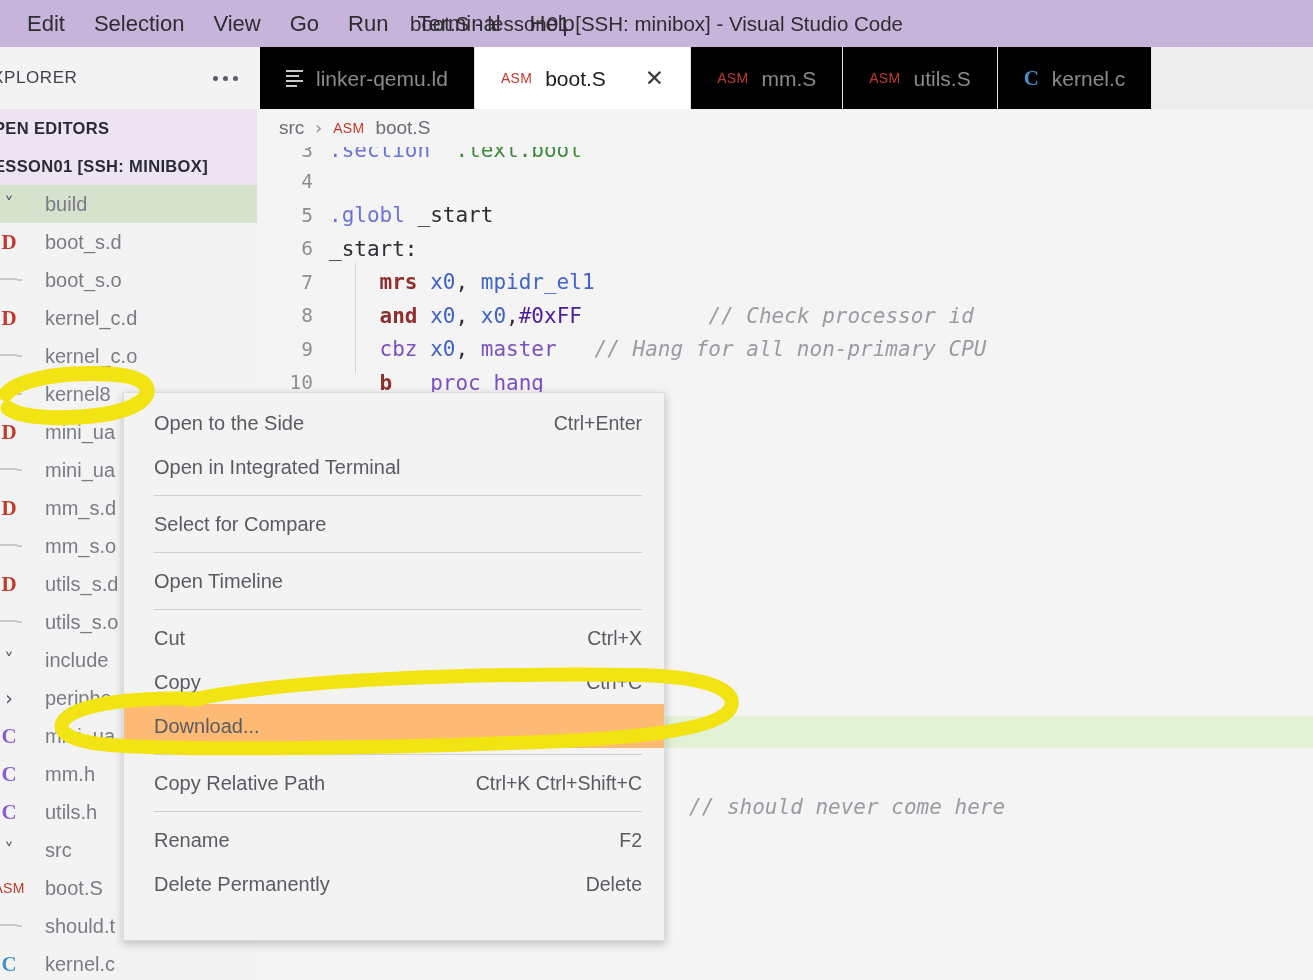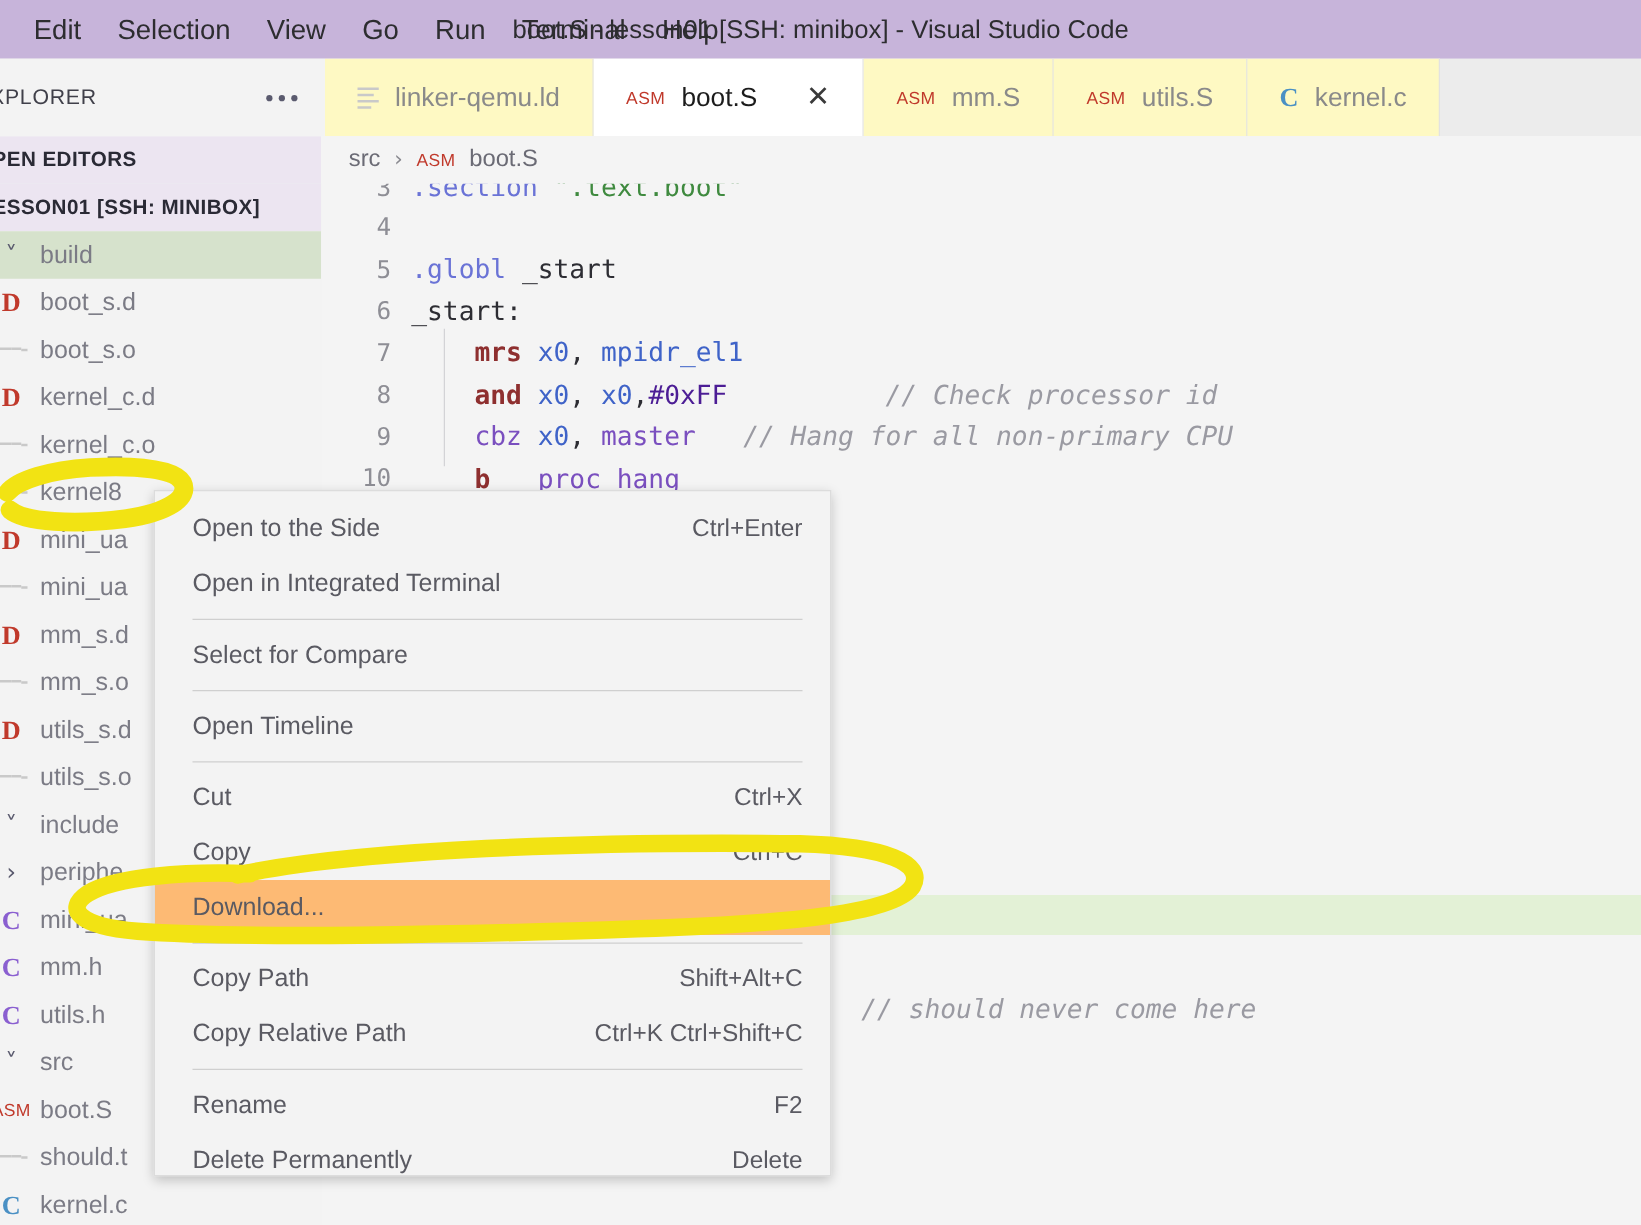--- a/index.html
+++ b/index.html
@@ -42,21 +42,21 @@
   }
   .sidebar-header-title {
     font-size: 17px; color: #40404a; letter-spacing: .6px;
     margin-left: -8px; white-space: nowrap;
   }
   .dots { display: flex; gap: 5px; align-items: center; }
   .dots i { width: 5px; height: 5px; border-radius: 50%; background: #5a5a6e; display: block; }
 
   .tab {
     display: flex; align-items: center; gap: 13px;
-    padding: 0 26px; height: 62px; background: #fef9c3;
+    padding: 0 26px; height: 62px; background: #000000;
     border-right: 1px solid #e2e2e2;
     font-size: 21px; color: #8a8a8a; white-space: nowrap; cursor: pointer;
     position: relative;
   }
   .tab.active { background: #ffffff; color: #1c1c1c; }
   .tab .tab-label { line-height: 1; }
   .tab .close-x {
     margin-left: 26px; font-size: 23px; color: #3a3a3a; line-height: 1;
     font-family: "DejaVu Sans", sans-serif; font-weight: 300;
   }
@@ -87,21 +87,21 @@
     font-size: 16.5px; font-weight: 700; color: #2a2a35; letter-spacing: .35px;
     margin-left: -6px; white-space: nowrap;
   }
   .sb-row {
     height: 38px; display: flex; align-items: center; gap: 10px;
     padding-left: 0; white-space: nowrap; cursor: pointer;
     font-size: 20px; color: #7b7b85;
   }
   .sb-row.sel { background: #d6e2cc; }
   .sb-row .sb-icon { width: 26px; display: flex; justify-content: center; align-items: center; flex: 0 0 26px; margin-left: -4px; }
-  .sb-row .sb-label { line-height: 1; }
+  .sb-row .sb-label { line-height: 1; margin-left: 13px; }
   .chev-right { font-size: 19px; color: #5a5a6e; font-family: "DejaVu Sans", sans-serif; }
   .chev-down  { font-size: 19px; color: #5a5a6e; font-family: "DejaVu Sans", sans-serif; }
 
   
   .editor {
     position: absolute; left: 257px; top: 109px; width: 1056px; height: 871px;
     background: #f4f4f4; overflow: hidden;
   }
   .breadcrumb {
     position: absolute; left: 0; top: 0; width: 1056px; height: 38px;
@@ -427,24 +427,20 @@
     <div class="ctx-item">
       <span>Copy</span>
       <span class="ctx-key">Ctrl+C</span>
     </div>
     <div class="ctx-item hl">
       <span>Download...</span>
       <span class="ctx-key"></span>
     </div>
     <div class="ctx-sep"></div>
     <div class="ctx-item">
-      <span>Copy Path</span>
-      <span class="ctx-key">Shift+Alt+C</span>
-    </div>
-    <div class="ctx-item">
       <span>Copy Relative Path</span>
       <span class="ctx-key">Ctrl+K Ctrl+Shift+C</span>
     </div>
     <div class="ctx-sep"></div>
     <div class="ctx-item">
       <span>Rename</span>
       <span class="ctx-key">F2</span>
     </div>
     <div class="ctx-item">
       <span>Delete Permanently</span>

